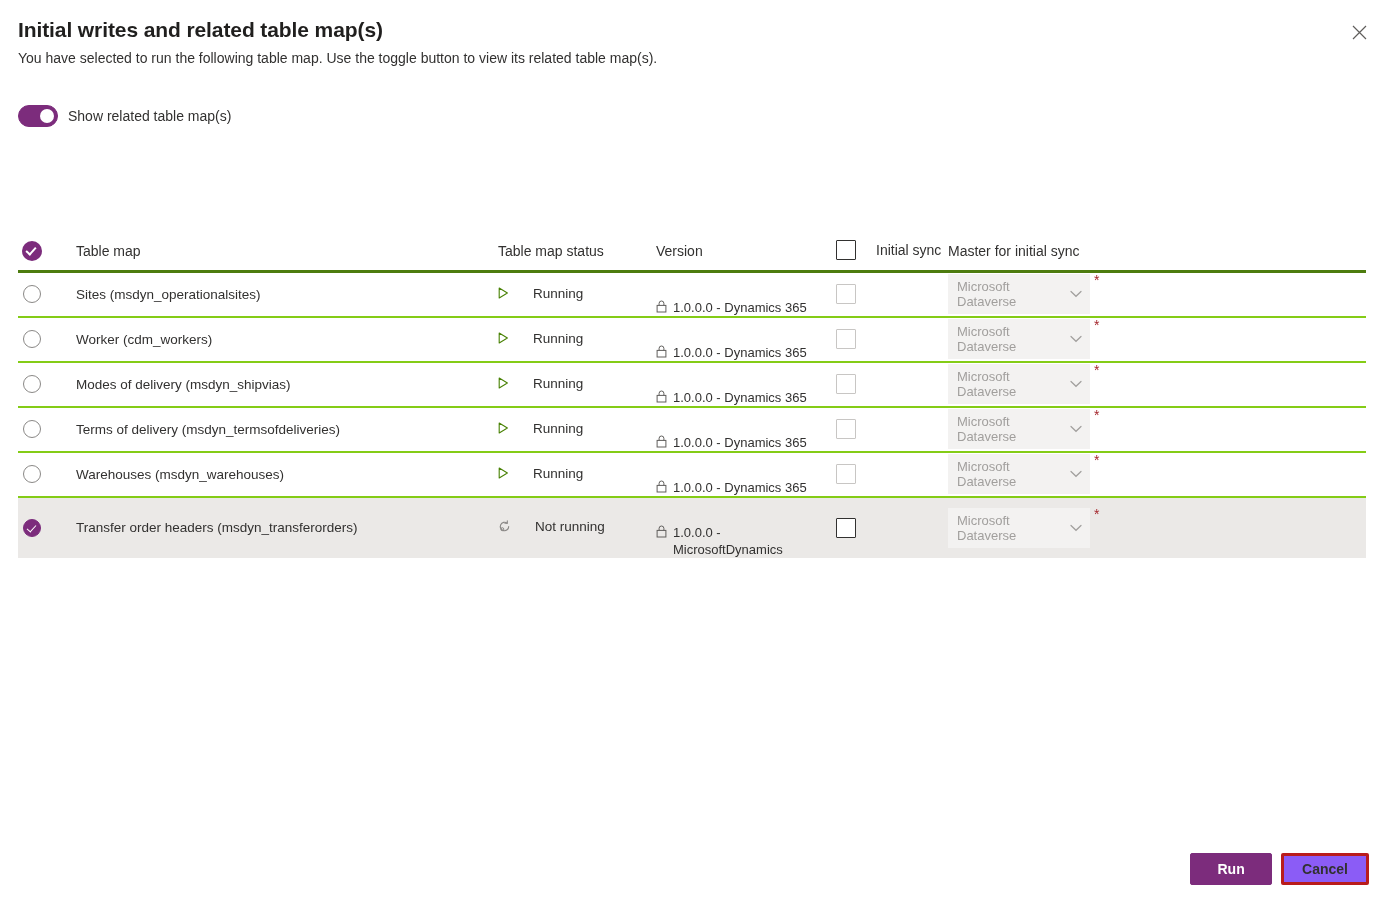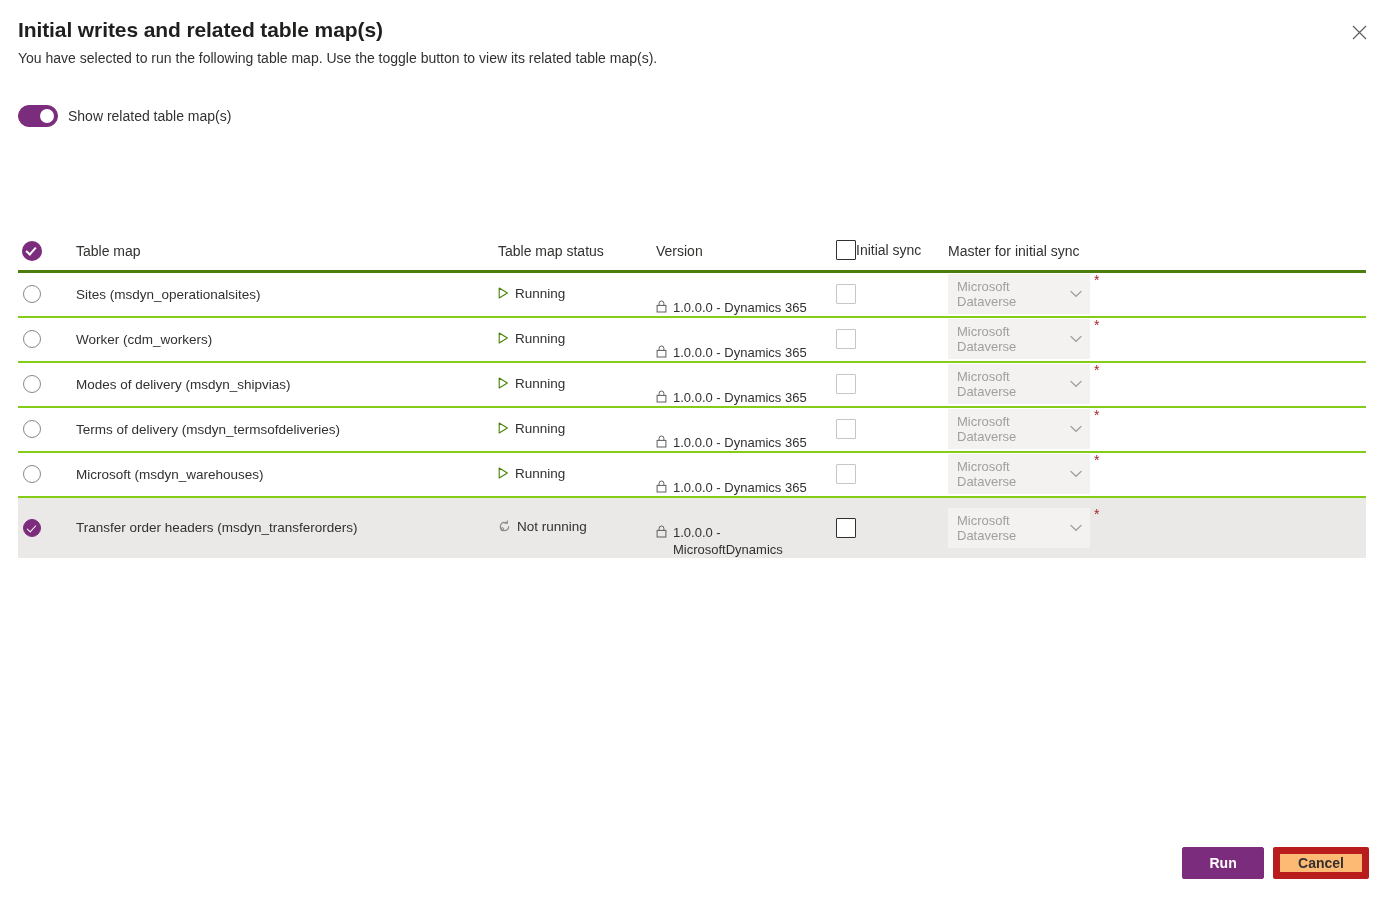--- a/index.html
+++ b/index.html
@@ -185,21 +185,21 @@
     cursor: pointer;
     border-radius: 1px;
     vertical-align: middle;
   }
   .cb.strong { border: 1.6px solid #323130; }
 
   
   .status {
     display: inline-flex;
     align-items: center;
-    gap: 6px;
+    gap: 24px;
     white-space: nowrap;
   }
   .status .txt { font-size: 13.5px; color: #323130; }
 
   
   .version {
     display: flex;
     align-items: flex-start;
     gap: 6px;
     font-size: 13px;
@@ -233,43 +233,43 @@
     color: #a4262c;
     font-size: 14px;
     line-height: 10px;
     margin-left: 4px;
     margin-top: 1px;
   }
 
   
   .footer {
     position: absolute;
-    right: 20px; bottom: 28px;
+    right: 20px; bottom: 22px;
     display: flex;
     gap: 9px;
   }
   .btn {
     height: 32px;
     min-width: 82px;
     padding: 0 18px;
     font-size: 14px;
     font-family: "Liberation Sans", sans-serif;
     cursor: pointer;
     border-radius: 2px;
   }
   .btn-primary {
     background: #7c2c7c;
     color: #ffffff;
     border: 1px solid #7c2c7c;
     font-weight: 600;
   }
   .btn-secondary {
-    background: #fdba74;
-    color: #323130;
-    border: 7px solid #b91c1c;
+    background: #8b5cf6;
+    color: #323130;
+    border: 3px solid #b91c1c;
     font-weight: 600;
   }
 </style>
 </head>
 <body>
 
 <div class="dialog">
 
   <div class="dlg-header">
     <div class="dlg-title">Initial writes and related table map(s)</div>
@@ -300,21 +300,21 @@
     </colgroup>
     <thead>
       <tr>
         <th>
           <span class="hdr-circle"></span>
         </th>
         <th>Table map</th>
         <th>Table map status</th>
         <th>Version</th>
         <th>
-          <span style="display:inline-flex;align-items:center;gap:0;">
+          <span style="display:inline-flex;align-items:center;gap:20px;">
             <span class="cb strong"></span>
             <span>Initial sync</span>
           </span>
         </th>
         <th>Master for initial sync</th>
       </tr>
     </thead>
     <tbody id="tbody">
         <tr>
           <td><span class="sel-circle"></span></td>
@@ -443,21 +443,21 @@
                   <svg width="12" height="8" viewBox="0 0 12 8">
                     <path d="M1 1.5 L6 6.3 L11 1.5" fill="none" stroke="#a19f9d" stroke-width="1.2" stroke-linecap="round"></path>
                   </svg>
                 </span>
               </span>
               <span class="req-star">*</span>
             </span></td>
         </tr>
         <tr>
           <td><span class="sel-circle"></span></td>
-          <td><span>Microsoft (msdyn_warehouses)</span></td>
+          <td><span>Warehouses (msdyn_warehouses)</span></td>
           <td><span class="status">
               <svg width="11" height="12" viewBox="0 0 11 12">
                 <path d="M1.2 1 L9.4 6 L1.2 11 Z" fill="none" stroke="#498205" stroke-width="1.1" stroke-linejoin="round"></path>
               </svg>
               <span class="txt">Running</span>
             </span></td>
           <td>
             <span class="version">
               <svg width="11" height="13" viewBox="0 0 11 13" class="lock">
                 <rect x="1.1" y="5.4" width="8.8" height="6.6" fill="none" stroke="#605e5c" stroke-width="1"></rect>

